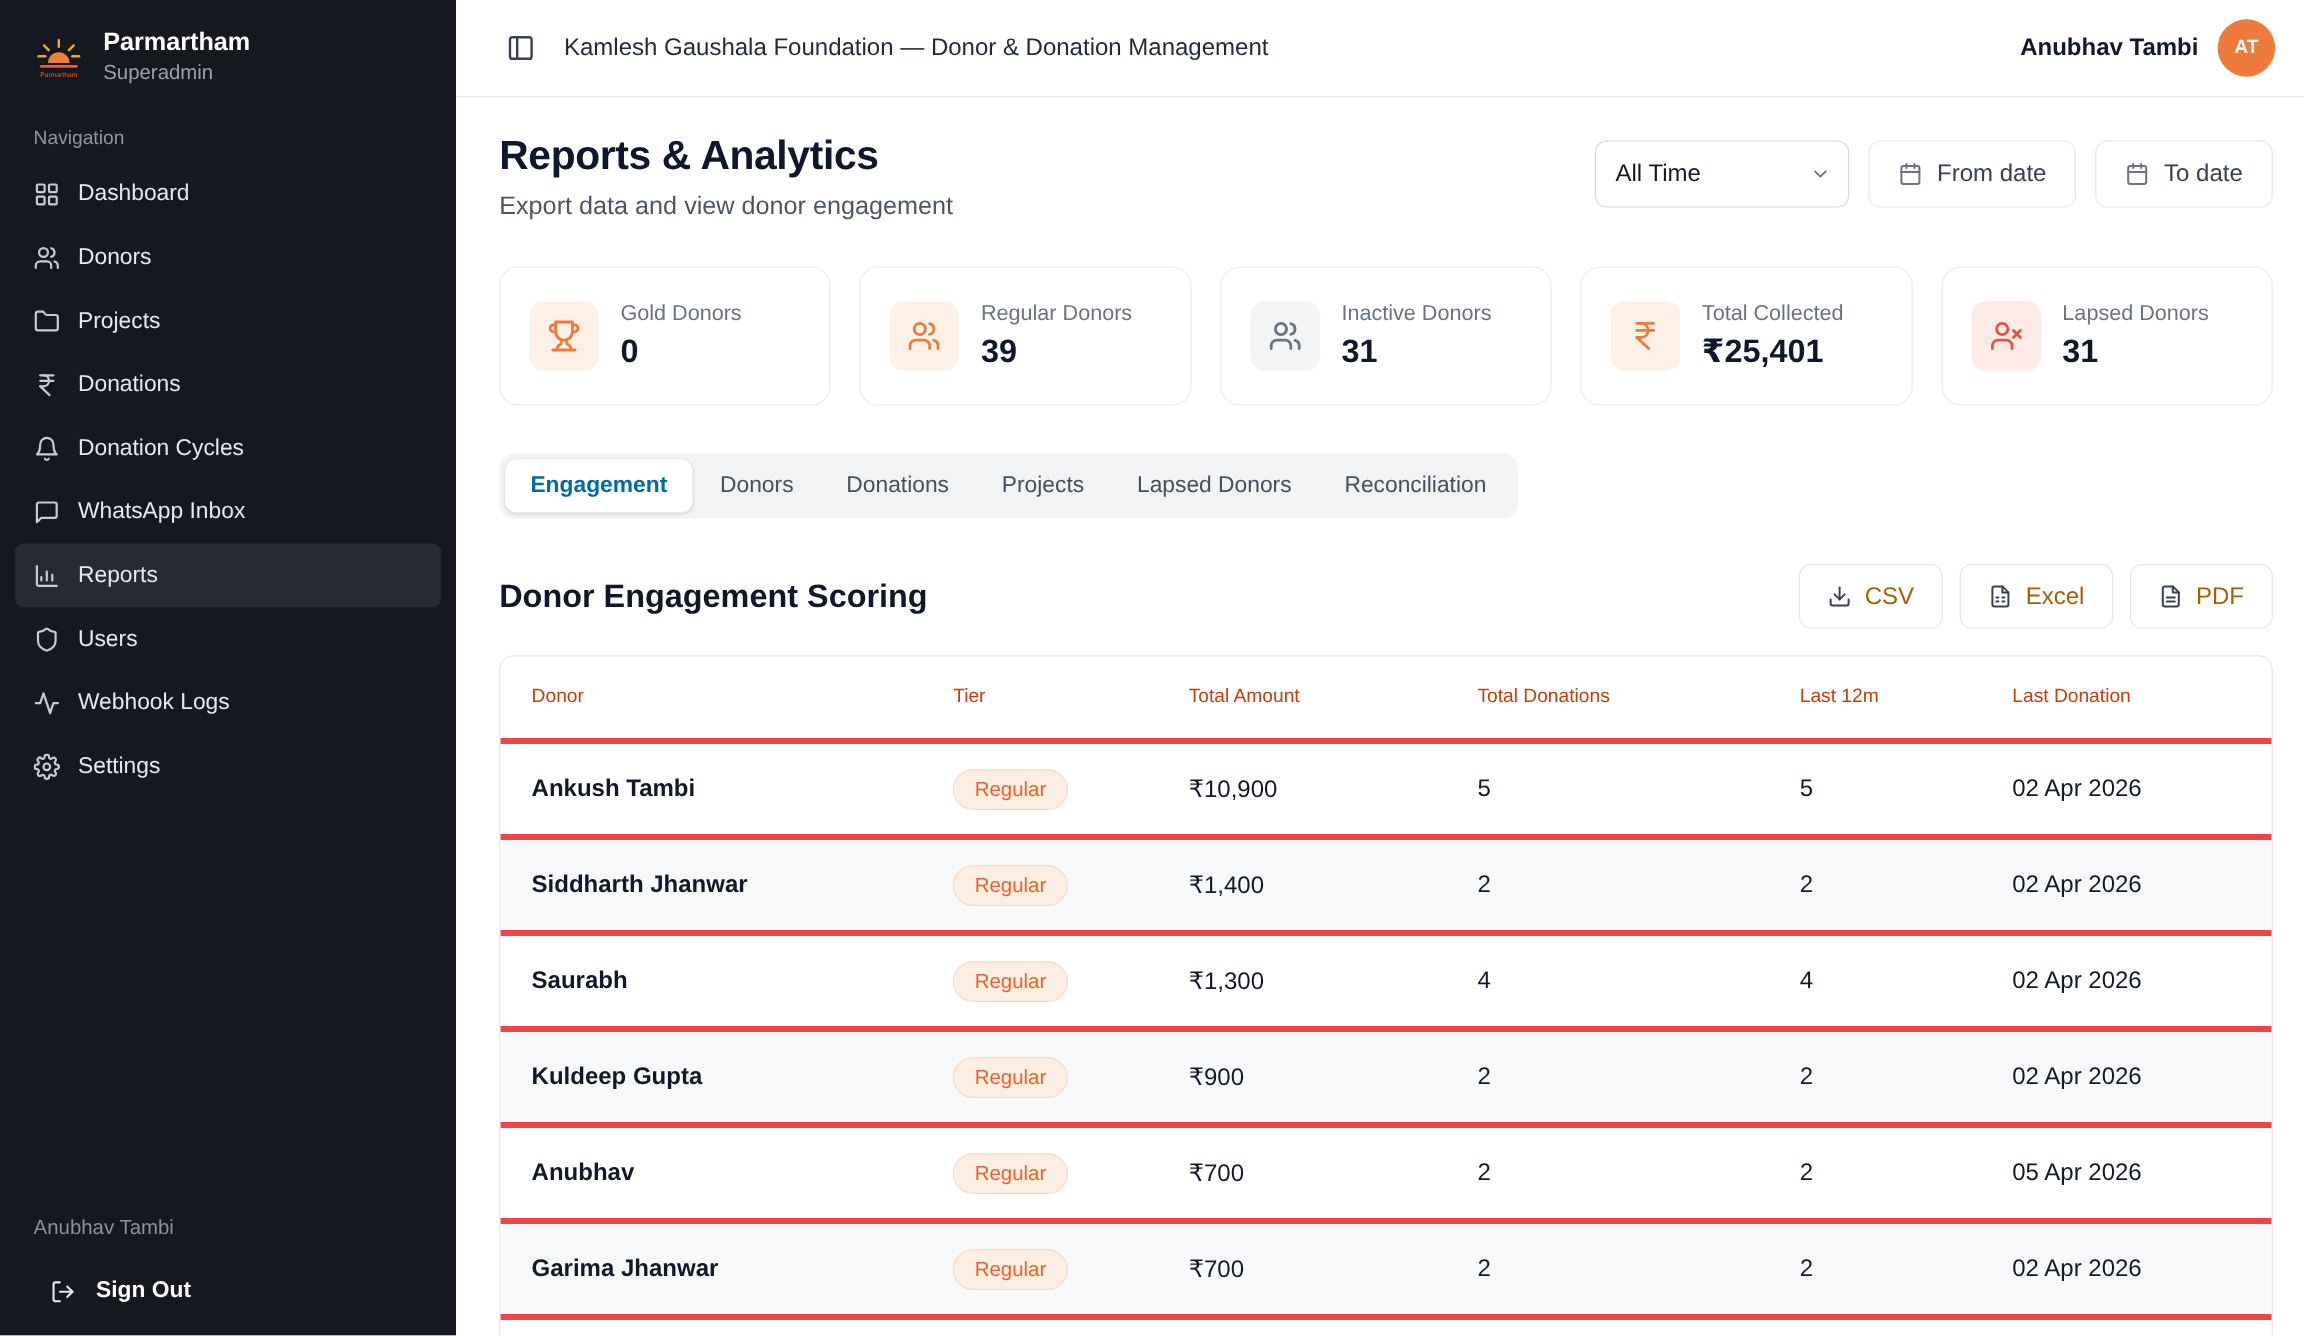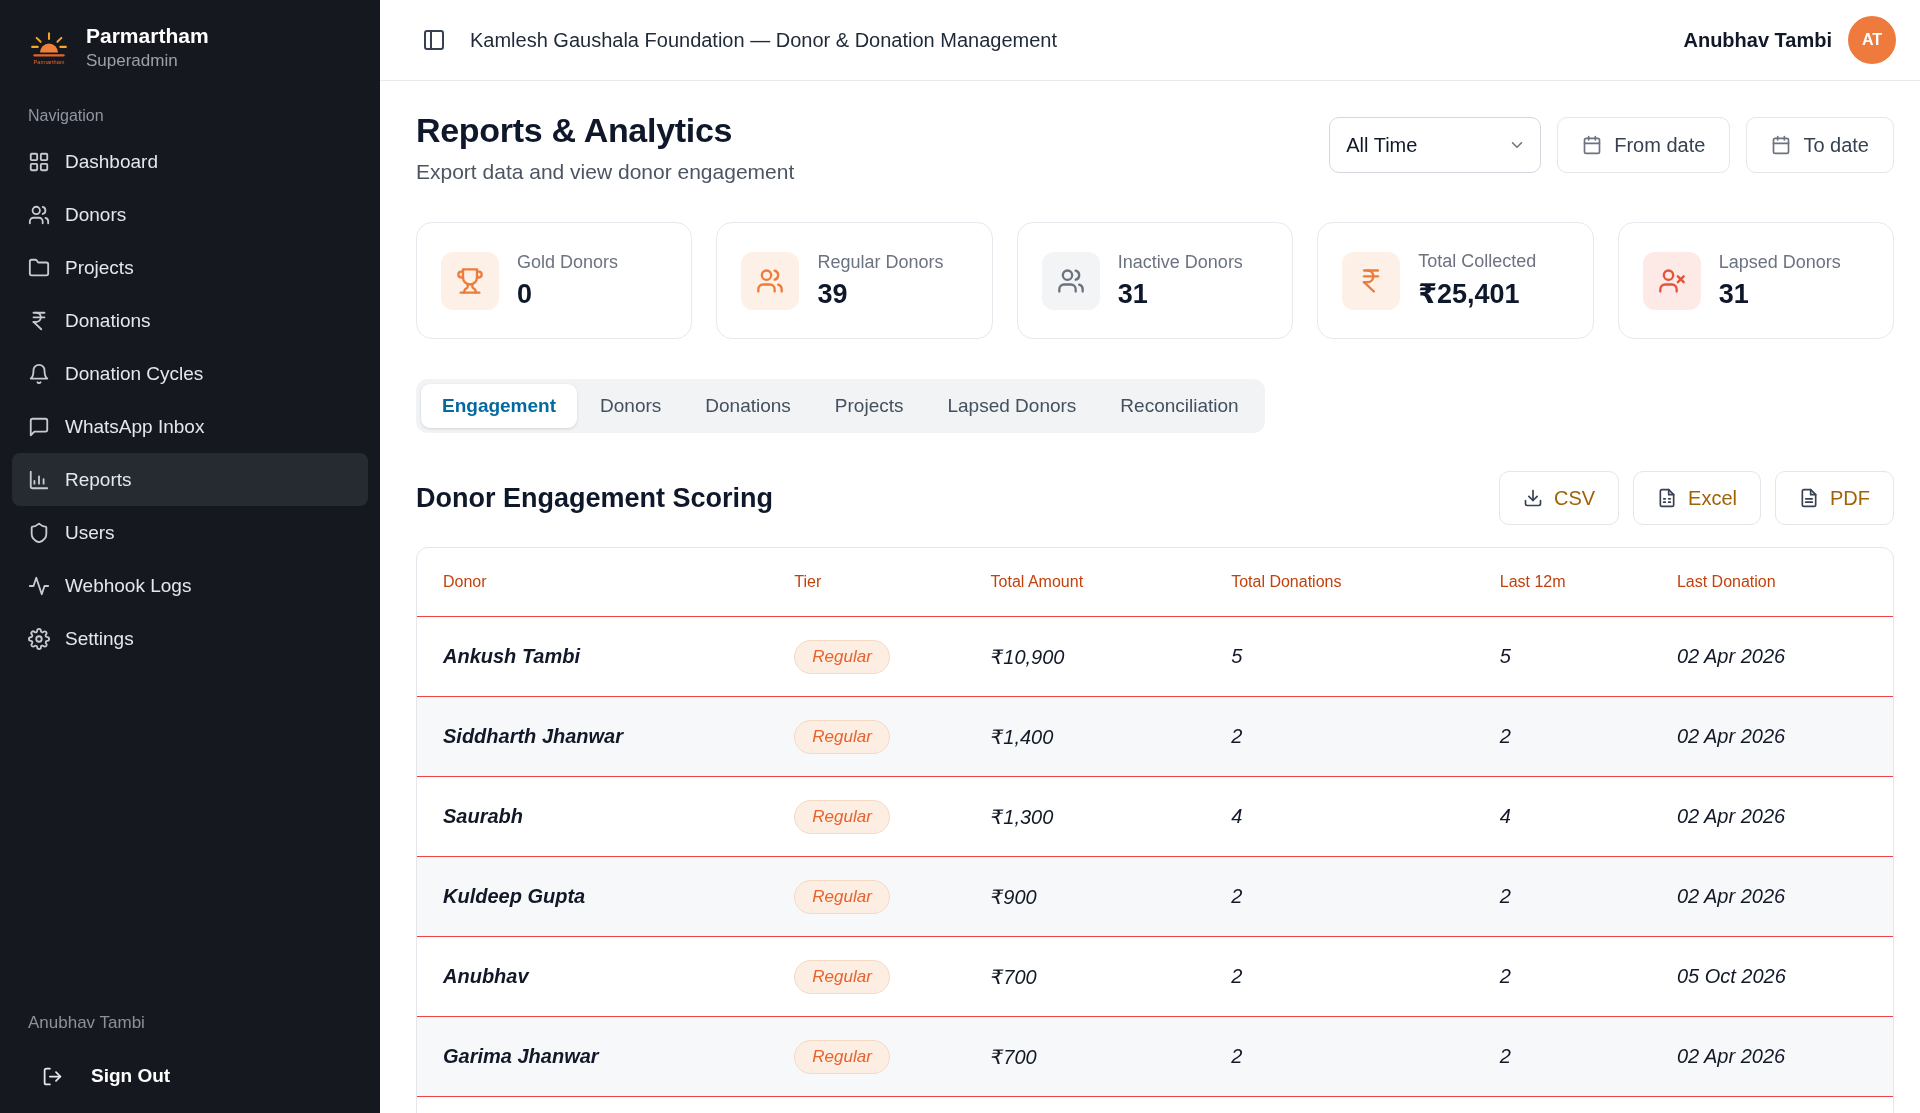--- a/index.html
+++ b/index.html
@@ -19,21 +19,21 @@
   .brand-logo { width:46px; height:36px; flex:none; }
   .brand-name { font-size:21px; font-weight:700; color:#ffffff; }
   .brand-role { font-size:17px; color:#9aa1ab; margin-top:3px; }
   .nav-section-label { font-size:16px; color:#8f96a1; padding:0 28px; margin:30px 0 10px; }
   .nav { display:flex; flex-direction:column; }
   .nav-item { display:flex; align-items:center; gap:15px; height:53px; margin:0 12px; padding:0 16px; border-radius:8px; color:#e4e7ec; font-size:19px; text-decoration:none; cursor:pointer; }
   .nav-item.active { background:#262a31; }
   .nav-icon { width:22px; height:22px; color:#c6cbd3; flex:none; }
   .sidebar-footer { margin-top:auto; padding:0 28px 26px; }
   .footer-user { color:#8b919b; font-size:17px; margin-bottom:32px; }
-  .signout { display:flex; align-items:flex-end; gap:28px; background:none; border:none; color:#fff; font-weight:700; font-size:19px; padding:0 0 0 14px; cursor:pointer; font-family:inherit; }
+  .signout { display:flex; align-items:flex-end; gap:17px; background:none; border:none; color:#fff; font-weight:700; font-size:19px; padding:0 0 0 14px; cursor:pointer; font-family:inherit; }
   .signout-icon { width:21px; height:21px; color:#e7e9ee; }
 
   
   .main { flex:1; display:flex; flex-direction:column; min-width:0; }
   .topbar { height:81px; flex:none; border-bottom:1px solid #e7e9ec; display:flex; align-items:center; gap:24px; padding:0 24px 0 42px; background:#fff; }
   .icon-btn { background:none; border:none; padding:0; cursor:pointer; color:#374151; }
   .topbar-title { font-size:20px; color:#1f2937; }
   .topbar-right { margin-left:auto; display:flex; align-items:center; gap:16px; }
   .topbar-user { font-size:20px; font-weight:700; color:#111827; }
   .avatar { width:48px; height:48px; border-radius:50%; background:#ee7b3d; color:#fff; font-size:16px; font-weight:700; display:flex; align-items:center; justify-content:center; cursor:pointer; }
@@ -63,21 +63,21 @@
   .section-head { display:flex; justify-content:space-between; align-items:center; margin-top:38px; }
   .section-title { font-size:27px; font-weight:800; color:#0f172a; }
   .export-group { display:flex; gap:14px; }
   .export-btn { height:54px; border:1px solid #e3e6ea; background:#fff; border-radius:10px; display:flex; align-items:center; gap:11px; padding:0 23px; font-size:20px; font-weight:500; color:#a16207; cursor:pointer; font-family:inherit; }
   .btn-icon { width:20px; height:20px; color:#374151; }
 
   .table { margin-top:22px; border:1px solid #e3e6ea; border-radius:12px; overflow:hidden; background:#fff; }
   .grid-row { display:grid; grid-template-columns:23.8% 13.3% 16.3% 18.2% 12% auto; align-items:center; }
   .thead { height:68px; }
   .th { font-size:16px; color:#c2410c; font-weight:500; padding-left:26px; }
-  .trow { height:80px; border-top:1px solid #ef4444;font-style:italic; }
+  .trow { height:80px; border-top:5px solid #ef4444; }
   .tbody .trow:nth-of-type(even) { background:#f7f8fa; }
   .td { font-size:20px; color:#111827; padding-left:26px; white-space:nowrap; }
   .td-donor { font-weight:600; }
   .badge { display:inline-block; background:#fdeee3; color:#e8632c; border:1px solid #f6d9c3; border-radius:999px; padding:6px 17px; font-size:17px; font-weight:500; }
 </style>
 </head>
 <body>
 
 <aside class="sidebar">
   <div class="brand">
@@ -483,21 +483,21 @@
           </div>
 
           <div class="trow grid-row">
             <div class="td td-donor">Anubhav</div>
             <div class="td">
               <span class="badge">Regular</span>
             </div>
             <div class="td">₹700</div>
             <div class="td">2</div>
             <div class="td">2</div>
-            <div class="td">05 Oct 2026</div>
+            <div class="td">05 Apr 2026</div>
           </div>
 
           <div class="trow grid-row">
             <div class="td td-donor">Garima Jhanwar</div>
             <div class="td">
               <span class="badge">Regular</span>
             </div>
             <div class="td">₹700</div>
             <div class="td">2</div>
             <div class="td">2</div>

